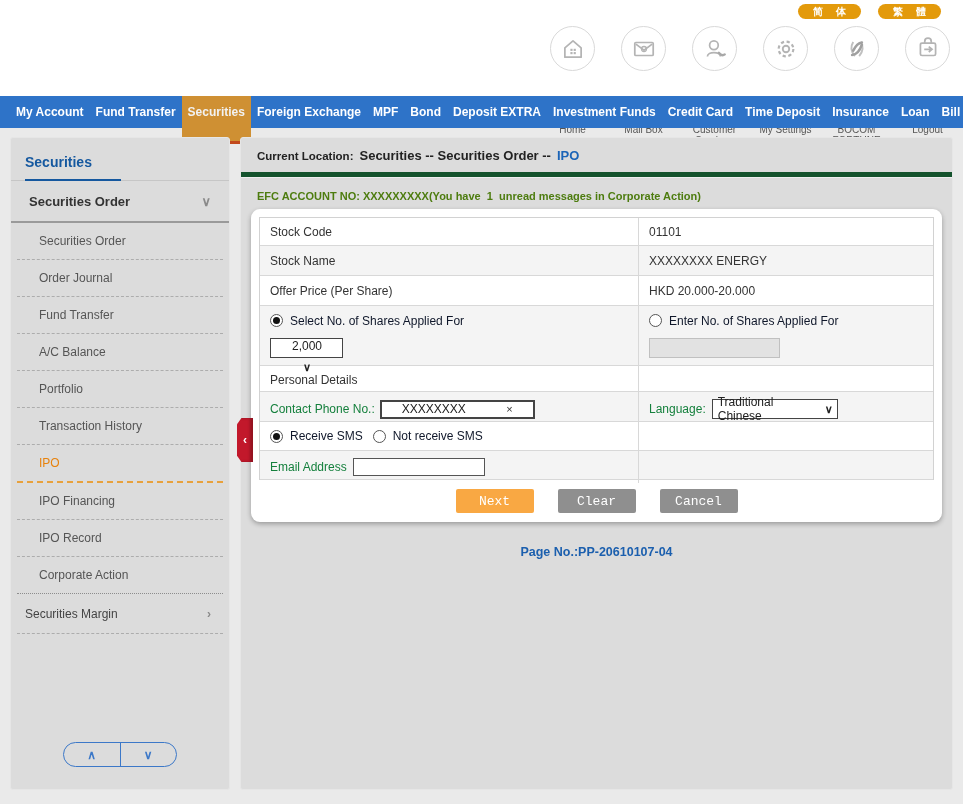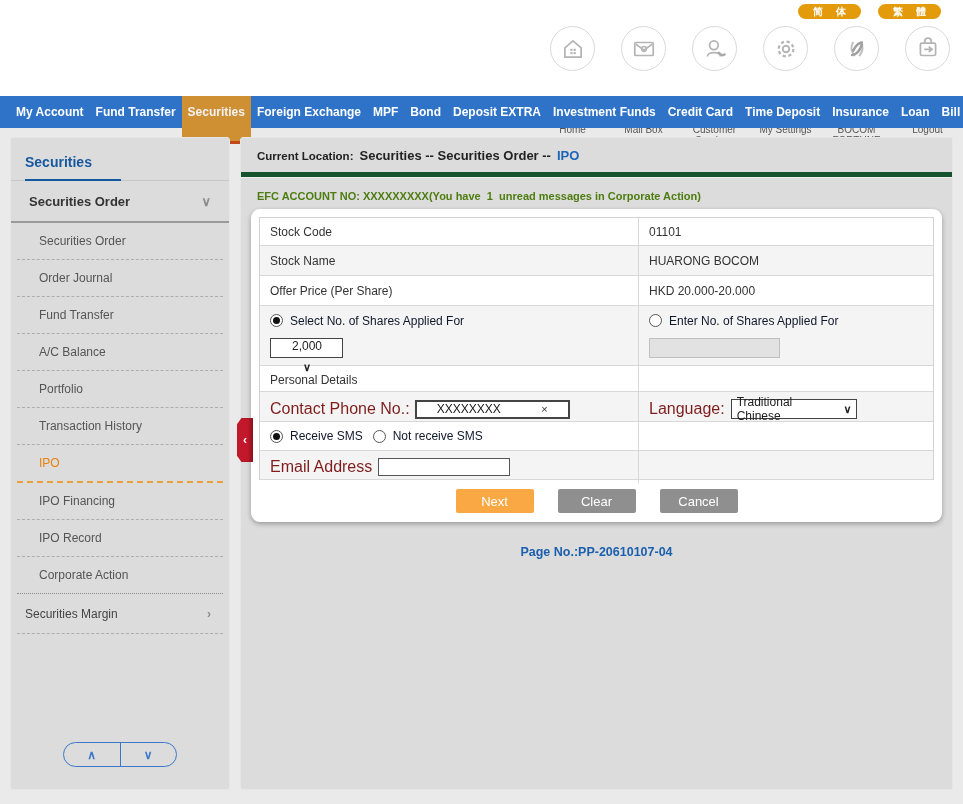--- a/index.html
+++ b/index.html
@@ -142,26 +142,26 @@
   }
   .phone-input {
     width:155px; height:19px; border:2px solid #444; background:#fff;
     display:inline-flex; align-items:center; justify-content:space-between;
     padding:0 20px; font-size:12px; color:#222; margin-left:5px;
   }
   .phone-input .clear-x { font-size:11px; color:#333; cursor:pointer; }
   .email-input {
     width:132px; height:18px; border:1.5px solid #555; background:#fff; margin-left:6px;
   }
-  .inline-label { font-size:16px; color:#7f1d1d;text-align:center; }
+  .inline-label { font-size:12px; color:#15803d;text-align:center; }
 
   .btn-row { display:flex; justify-content:center; gap:24px; padding:9px 0 9px 0; }
   .btn {
     width:78px; height:24px; border:none; border-radius:2px;
-    color:#fff; font-size:13px; font-family:Liberation Sans, sans-serif; cursor:pointer;
+    color:#fff; font-size:13px; font-family:Liberation Mono, monospace; cursor:pointer;
   }
   .btn.next { background:#F9A843; }
   .btn.gray { background:#8F8F8F; }
 
   .page-no {
     text-align:center; margin-top:23px; color:#1B5FAE; font-size:12.5px; font-weight:bold;
   }
 
   
   .collapse-handle {
@@ -314,21 +314,21 @@
   <div class="card">
     <div class="info-table">
 
       <div>
           <div class="trow r1">
             <div class="tcell">Stock Code</div>
             <div class="tcell right">01101</div>
           </div>
           <div class="trow r2 alt">
             <div class="tcell">Stock Name</div>
-            <div class="tcell right">HUARONG BOCOM</div>
+            <div class="tcell right">XXXXXXXX ENERGY</div>
           </div>
           <div class="trow r3">
             <div class="tcell">Offer Price (Per Share)</div>
             <div class="tcell right">HKD 20.000-20.000</div>
           </div>
         </div>
 
       <div class="trow alt r4">
         <div class="tcell stack">
           <div class="radio-line">

